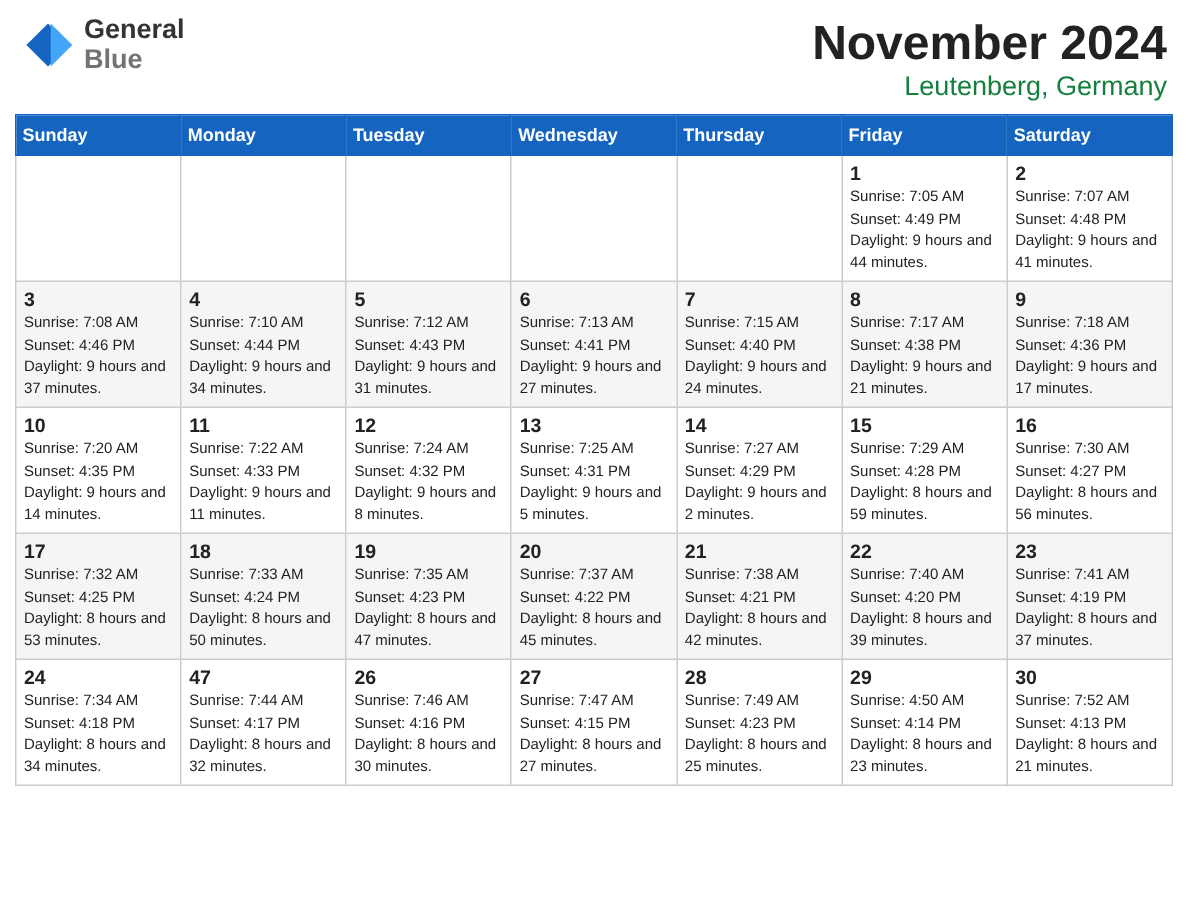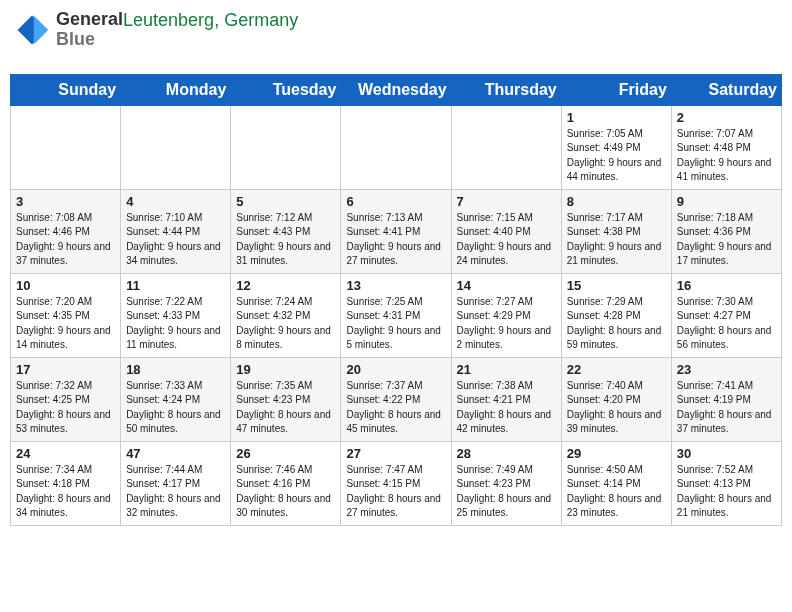--- a/index.html
+++ b/index.html
@@ -5,23 +5,23 @@
     * { box-sizing: border-box; margin: 0; padding: 0; }
     body {
       font-family: Arial, sans-serif;
       background: #fff;
       width: 792px;
       min-height: 612px;
       padding: 10px;
     }
     .header-area {
       display: flex;
-      justify-content: flex-start;
+      justify-content: space-between;
       align-items: flex-start;
-      margin-bottom: 24px;
+      margin-bottom: 8px;
       padding: 0 4px;
     }
     .logo {
       display: flex;
       align-items: center;
       gap: 6px;
     }
     .logo-text {
       font-size: 18px;
       font-weight: bold;
@@ -45,24 +45,24 @@
       font-size: 18px;
       color: #15803d;
     }
     .calendar {
       width: 100%;
       border-collapse: collapse;
     }
     .calendar th {
       background: #1565C0;
       color: #fff;
-      font-size: 16px;
+      font-size: 12px;
       font-weight: bold;
       padding: 6px 4px;
-      text-align: right;
+      text-align: left;
       border: 1px solid #1565C0;
     }
     .calendar td {
       vertical-align: top;
       border: 1px solid #ccc;
       padding: 4px 5px;
       font-size: 9.5px;
       color: #222;
       width: 110px;
       min-height: 75px;
@@ -94,20 +94,21 @@
     <svg class="logo-icon" viewBox="0 0 40 40">
       <polygon points="20,4 36,20 20,36 4,20" fill="#1565C0"></polygon>
       <polygon points="22,4 38,20 22,36" fill="#42A5F5"></polygon>
     </svg>
     <div class="logo-text">
       <div class="general">General</div>
       <div class="blue">Blue</div>
     </div>
   </div>
   <div class="title-area">
+    <div class="month-year">November 2024</div>
     <div class="location">Leutenberg, Germany</div>
   </div>
 </div>
 
 <table class="calendar">
   <thead>
     <tr>
     <th>Sunday</th>
         <th>Monday</th>
         <th>Tuesday</th>

